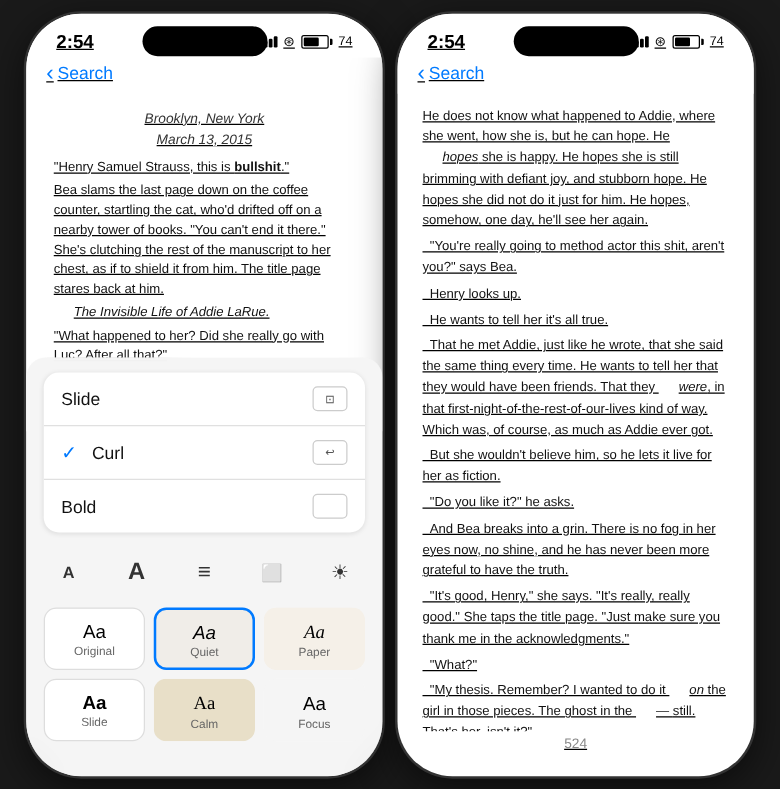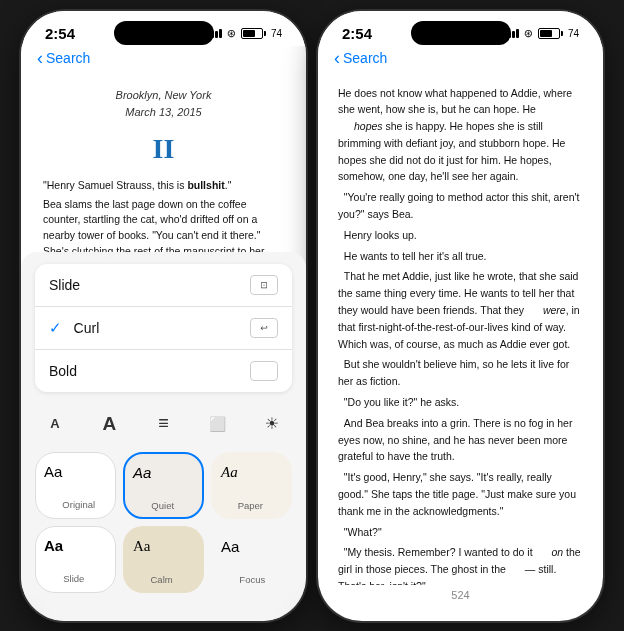--- a/index.html
+++ b/index.html
@@ -12,20 +12,21 @@
       justify-content: center;
       font-family: -apple-system, 'Helvetica Neue', Arial, sans-serif;
       overflow: hidden;
     }
 
     .phones-container {
       display: flex;
       gap: 12px;
       align-items: center;
       justify-content: center;
+      text-decoration: underline;
     }
 
     .phone {
       width: 285px;
       height: 610px;
       background: #fff;
       border-radius: 44px;
       overflow: hidden;
       position: relative;
       box-shadow: 0 0 0 2px #333, 0 8px 32px rgba(0,0,0,0.6);
@@ -213,41 +214,41 @@
 
     
     .themes-grid {
       display: grid;
       grid-template-columns: 1fr 1fr 1fr;
       gap: 7px;
       margin-bottom: 10px;
     }
 
     .theme-item {
-      border-radius: 20px;
+      border-radius: 10px;
       padding: 10px 8px 6px;
       display: flex;
-      flex-direction: row;
+      flex-direction: column;
+      align-items: center;
       border: 2px solid transparent;
     }
 
     .theme-item.selected {
       border-color: #007AFF;
     }
 
     .theme-label {
       font-size: 16px;
       font-weight: 500;
       margin-bottom: 2px;
     }
 
     .theme-name {
       font-size: 9.5px;
       color: #666;
-      margin-top: 36px;
     }
 
     .theme-original {
       background: #fff;
       border: 1.5px solid #ddd;
     }
 
     .theme-quiet {
       background: #f0ede8;
     }
@@ -400,21 +401,20 @@
         <span class="nav-back-arrow">‹</span>
         <span>Search</span>
       </div>
     </div>
 
     <div class="book-content" style="height:270px; overflow:hidden;">
       <div class="location">
         <span>Brooklyn, New York</span><br>
         <span>March 13, 2015</span>
       </div>
-      <div class="chapter">II</div>
       <p>"Henry Samuel Strauss, this is <span class="bold-text">bullshit</span>."</p>
       <p>Bea slams the last page down on the coffee counter, startling the cat, who'd drifted off on a nearby tower of books. "You can't end it there." She's clutching the rest of the manuscript to her chest, as if to shield it from him. The title page stares back at him.</p>
       <p><span class="italic-text">The Invisible Life of Addie LaRue.</span></p>
       <p>"What happened to her? Did she really go with Luc? After all that?"</p>
 
     </div>
 
     <div class="slide-panel">
 
       <div class="slide-options">

